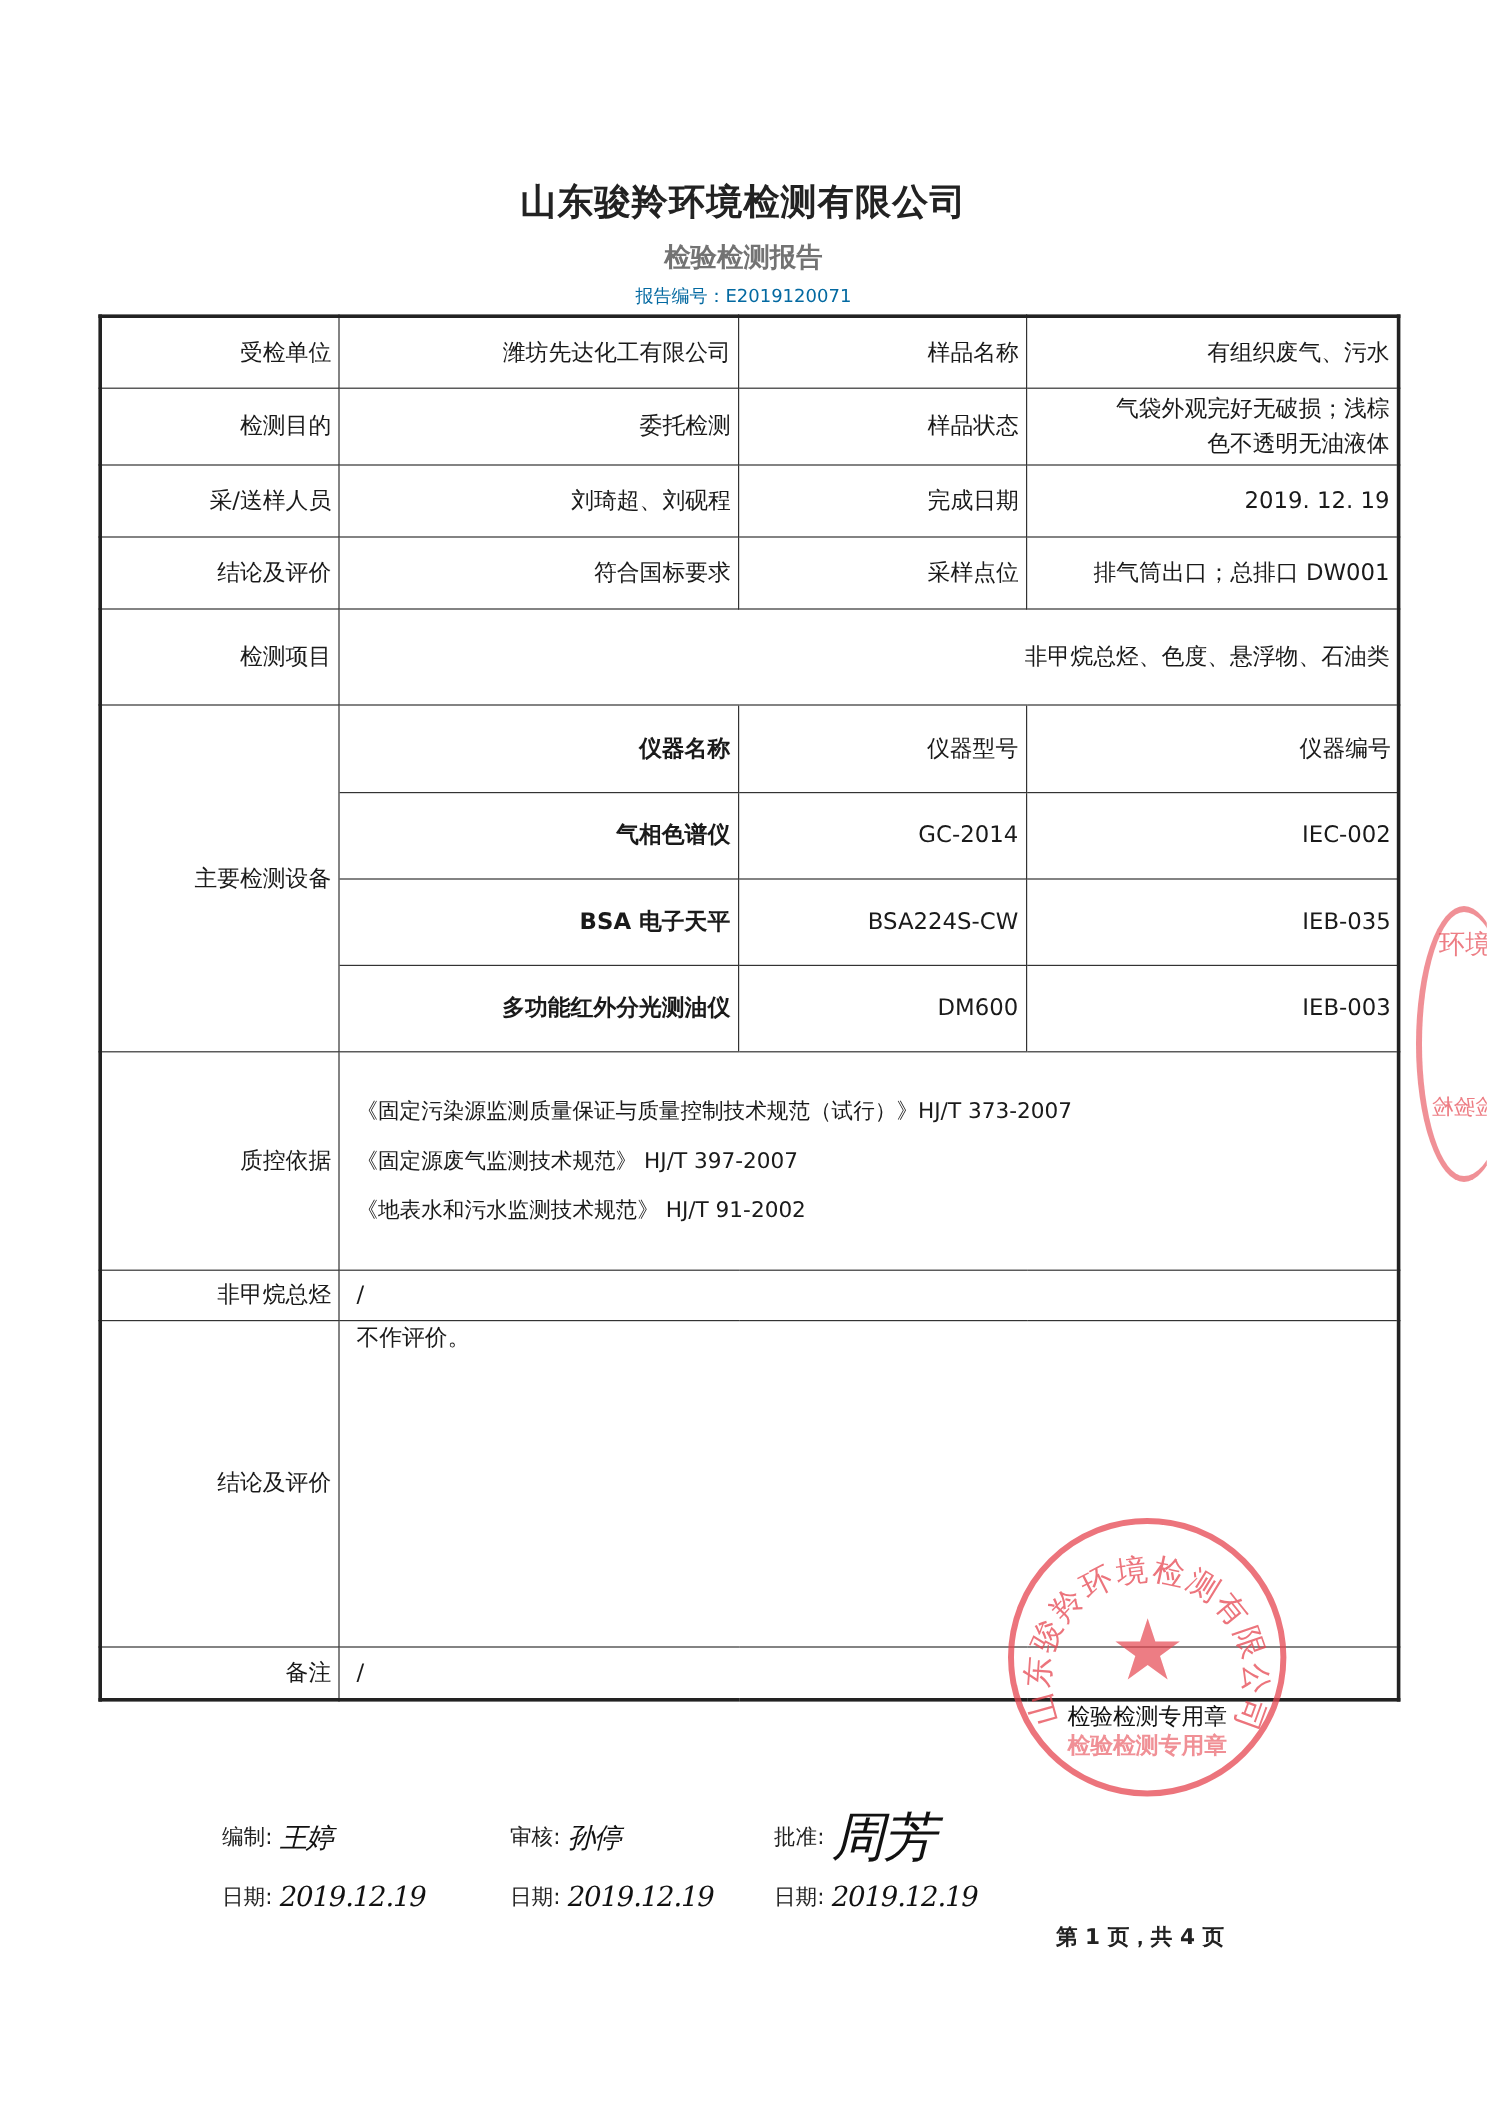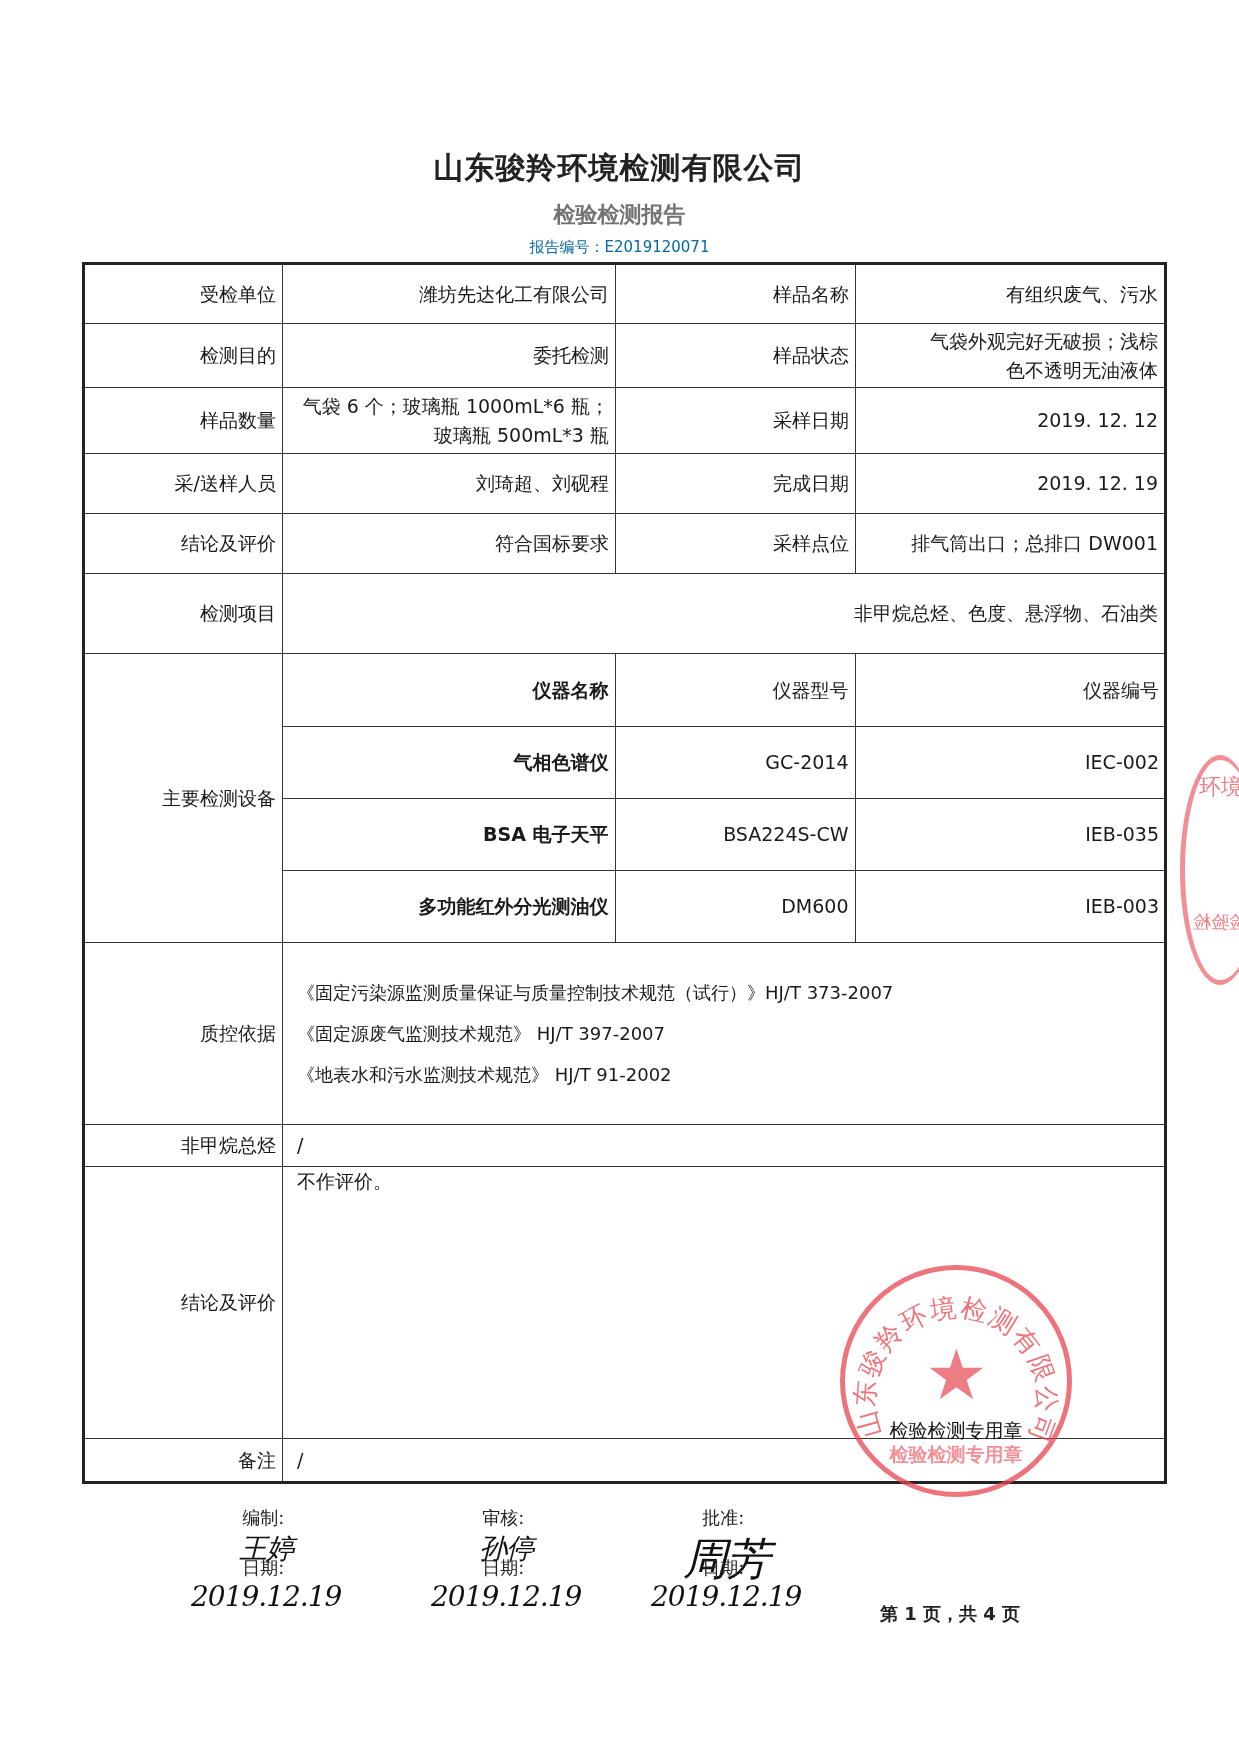--- a/index.html
+++ b/index.html
@@ -31,23 +31,23 @@
   table.inner { width: 100%; border-collapse: collapse; table-layout: fixed; }
   table.inner td { border: 1.5px solid #333; }
   table.inner tr:first-child td { border-top: none; }
   table.inner tr:last-child td { border-bottom: none; }
   table.inner td:first-child { border-left: none; font-weight: bold; }
   table.inner td:last-child { border-right: none; }
   .left { text-align: left !important; padding-left: 14px !important; }
   .top { vertical-align: top !important; }
   .std-line { display: block; margin: 14px 0; font-size: 18px; }
   .sig-area { position: absolute; top: 1506px; font-size: 18px; color: #222; }
-  .sig-row { height: 50px; display: flex; align-items: center; flex-direction: column; }
+  .sig-row { height: 50px; display: flex; align-items: center; }
   .hand {
-    font-family: "DejaVu Serif", serif; font-style: italic; font-size: 28px;
+    font-family: "DejaVu Serif", serif; font-style: italic; font-size: 23px;
     color: #111; margin-left: 6px; letter-spacing: -1px;
   }
   .page-no {
     position: absolute; left: 880px; top: 1602px; font-size: 18px; font-weight: bold; color: #222;
   }
   .seal {
     position: absolute; left: 840px; top: 1265px; width: 232px; height: 232px;
     border: 5px solid rgba(230, 70, 80, 0.75); border-radius: 50%;
     box-sizing: border-box;
   }
@@ -99,29 +99,20 @@
     <td>有组织废气、污水</td>
   </tr>
   <tr style="height:64px">
     <td>检测目的</td>
     <td>委托检测</td>
     <td>样品状态</td>
     <td>
       <div>气袋外观完好无破损；浅棕</div>
       <div>色不透明无油液体</div>
     </td>
-  </tr>
-  <tr style="height:66px">
-    <td>样品数量</td>
-    <td>
-      <div>气袋 6 个；玻璃瓶 1000mL*6 瓶；</div>
-      <div>玻璃瓶 500mL*3 瓶</div>
-    </td>
-    <td>采样日期</td>
-    <td>2019. 12. 12</td>
   </tr>
   <tr style="height:60px">
     <td>采/送样人员</td>
     <td>刘琦超、刘砚程</td>
     <td>完成日期</td>
     <td>2019. 12. 19</td>
   </tr>
   <tr style="height:60px">
     <td>结论及评价</td>
     <td>符合国标要求</td>

